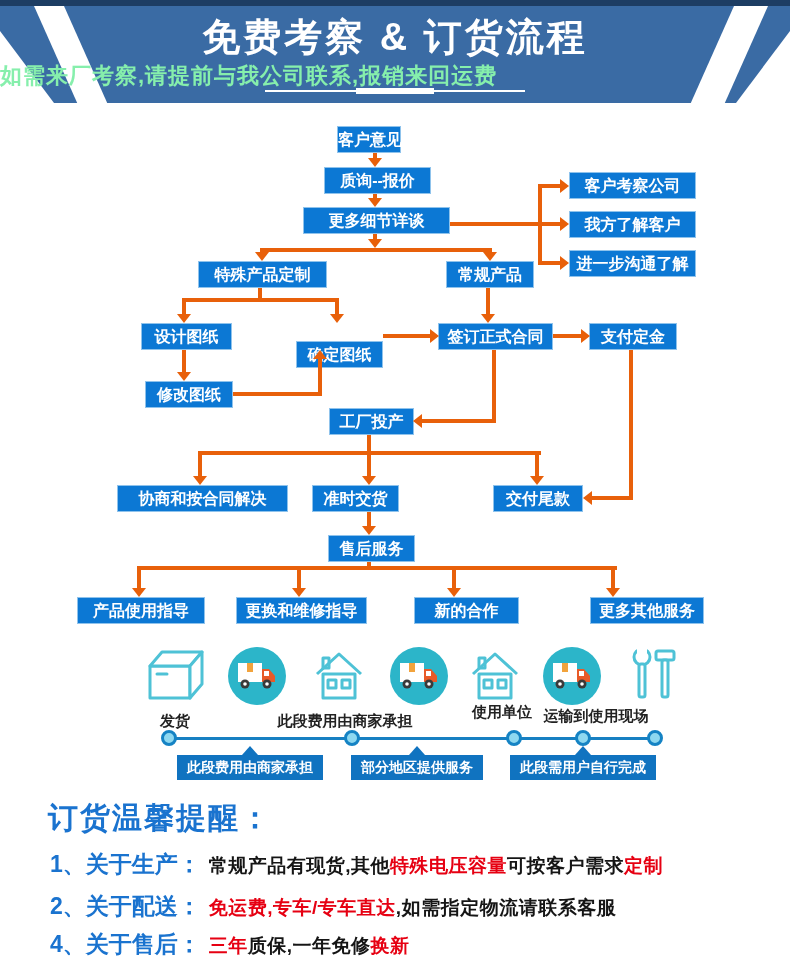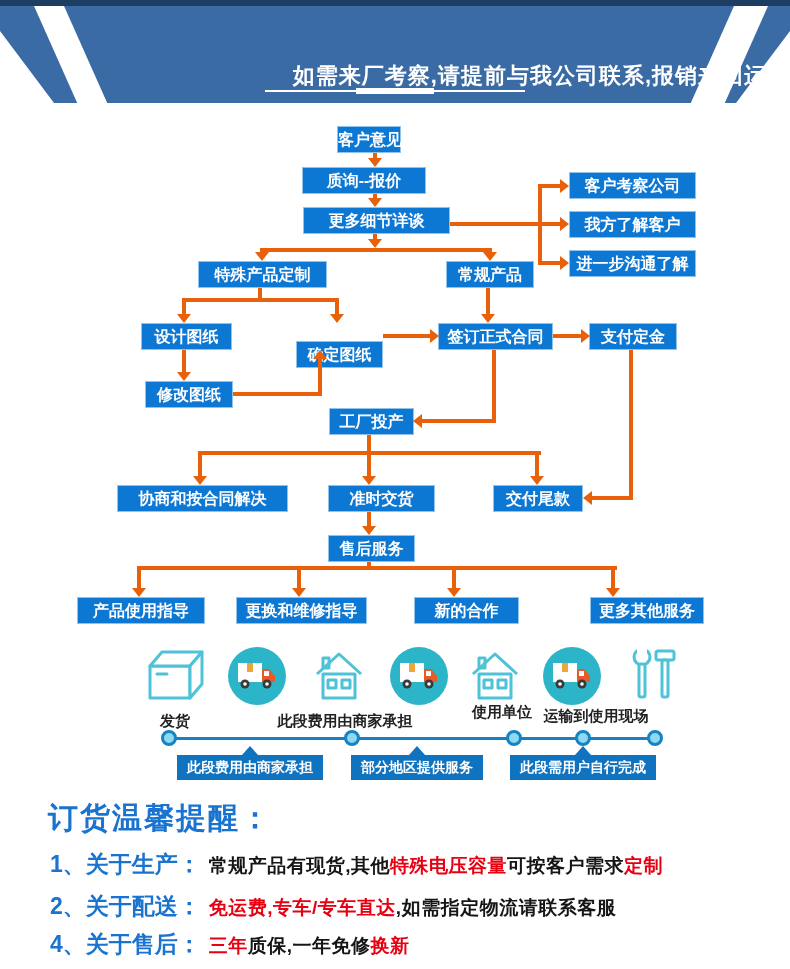--- a/index.html
+++ b/index.html
@@ -10,22 +10,22 @@
   .hdr{position:absolute;left:0;top:0;width:790px;height:103px;background:#3a6ba4;overflow:hidden;}
   .hdr-topbar{position:absolute;left:0;top:0;width:100%;height:6px;background:#1d3d63;z-index:5;}
   .stripe{position:absolute;top:-12px;width:30px;height:130px;background:#fff;}
   .hs-l{left:26px;transform:skewX(24deg);transform-origin:top left;}
   .hs-r{left:742px;width:34px;transform:skewX(-24deg);transform-origin:top right;}
   .corner{position:absolute;bottom:0;width:54px;height:72px;background:#fff;}
   .hc-l{left:0;clip-path:polygon(0 0,100% 100%,0 100%);}
   .hc-r{right:0;clip-path:polygon(100% 0,100% 100%,0 100%);}
   .hdr-title{position:absolute;left:0;top:12px;width:100%;margin:0;text-align:center;
              color:#fff;font-size:38px;font-weight:900;letter-spacing:3px;}
-  .hdr-sub{position:absolute;left:0;top:61px;width:100%;text-align:right;
-           color:#ffffff;font-size:22px;font-weight:bold;letter-spacing:1px;}
+  .hdr-sub{position:absolute;left:0;top:61px;width:100%;text-align:left;
+           color:#86efac;font-size:22px;font-weight:bold;letter-spacing:1px;}
   .rule-thin{position:absolute;left:50%;top:90px;width:260px;height:2px;background:#fff;transform:translateX(-50%);}
   .rule-thick{position:absolute;left:50%;top:88px;width:78px;height:6px;background:#fff;transform:translateX(-50%);}
 
   
   .node{position:absolute;height:27px;box-sizing:border-box;background:#0c78d4;border:1px solid #8fc3ec;
         color:#fff;font-size:16px;font-weight:bold;line-height:25px;text-align:center;white-space:nowrap;}
   .l{position:absolute;background:#e8600a;}
   .ah{position:absolute;width:0;height:0;border-style:solid;}
   .ad{border-left:7px solid transparent;border-right:7px solid transparent;border-top:9px solid #e8600a;border-bottom:0;}
   .au{border-left:7px solid transparent;border-right:7px solid transparent;border-bottom:9px solid #e8600a;border-top:0;}
@@ -54,43 +54,44 @@
 <body>
 
 <div class="page">
 
   <header class="hdr">
     <div class="stripe hs-l"></div>
     <div class="corner hc-l"></div>
     <div class="stripe hs-r"></div>
     <div class="corner hc-r"></div>
     <div class="hdr-topbar"></div>
+    <h1 class="hdr-title">免费考察 &amp; 订货流程</h1>
     <div class="hdr-sub">如需来厂考察,请提前与我公司联系,报销来回运费</div>
     <div class="rule-thin"></div>
     <div class="rule-thick"></div>
   </header>
 
   <section>
 
     <div class="node" style="left:337px;top:126px;width:64px">客户意见</div>
-    <div class="node" style="left:302px;top:167px;width:124px">质询--报价</div>
+    <div class="node" style="left:324px;top:167px;width:107px">质询--报价</div>
     <div class="node" style="left:303px;top:207px;width:147px">更多细节详谈</div>
     <div class="node" style="left:569px;top:172px;width:127px">客户考察公司</div>
     <div class="node" style="left:569px;top:211px;width:127px">我方了解客户</div>
     <div class="node" style="left:569px;top:250px;width:127px">进一步沟通了解</div>
     <div class="node" style="left:198px;top:261px;width:129px">特殊产品定制</div>
     <div class="node" style="left:446px;top:261px;width:88px">常规产品</div>
     <div class="node" style="left:141px;top:323px;width:91px">设计图纸</div>
     <div class="node" style="left:296px;top:341px;width:87px">确定图纸</div>
     <div class="node" style="left:438px;top:323px;width:115px">签订正式合同</div>
     <div class="node" style="left:589px;top:323px;width:88px">支付定金</div>
     <div class="node" style="left:145px;top:381px;width:88px">修改图纸</div>
     <div class="node" style="left:329px;top:408px;width:85px">工厂投产</div>
     <div class="node" style="left:117px;top:485px;width:171px">协商和按合同解决</div>
-    <div class="node" style="left:328px;top:485px;width:107px">准时交货</div>
+    <div class="node" style="left:312px;top:485px;width:87px">准时交货</div>
     <div class="node" style="left:493px;top:485px;width:90px">交付尾款</div>
     <div class="node" style="left:328px;top:535px;width:87px">售后服务</div>
     <div class="node" style="left:77px;top:597px;width:128px">产品使用指导</div>
     <div class="node" style="left:236px;top:597px;width:131px">更换和维修指导</div>
     <div class="node" style="left:414px;top:597px;width:105px">新的合作</div>
     <div class="node" style="left:590px;top:597px;width:114px">更多其他服务</div>
 
     <div class="l" style="left:373px;top:153px;width:4px;height:6px"></div>
     <div class="ah ad" style="left:368px;top:158px"></div>
     <div class="l" style="left:373px;top:194px;width:4px;height:5px"></div>

